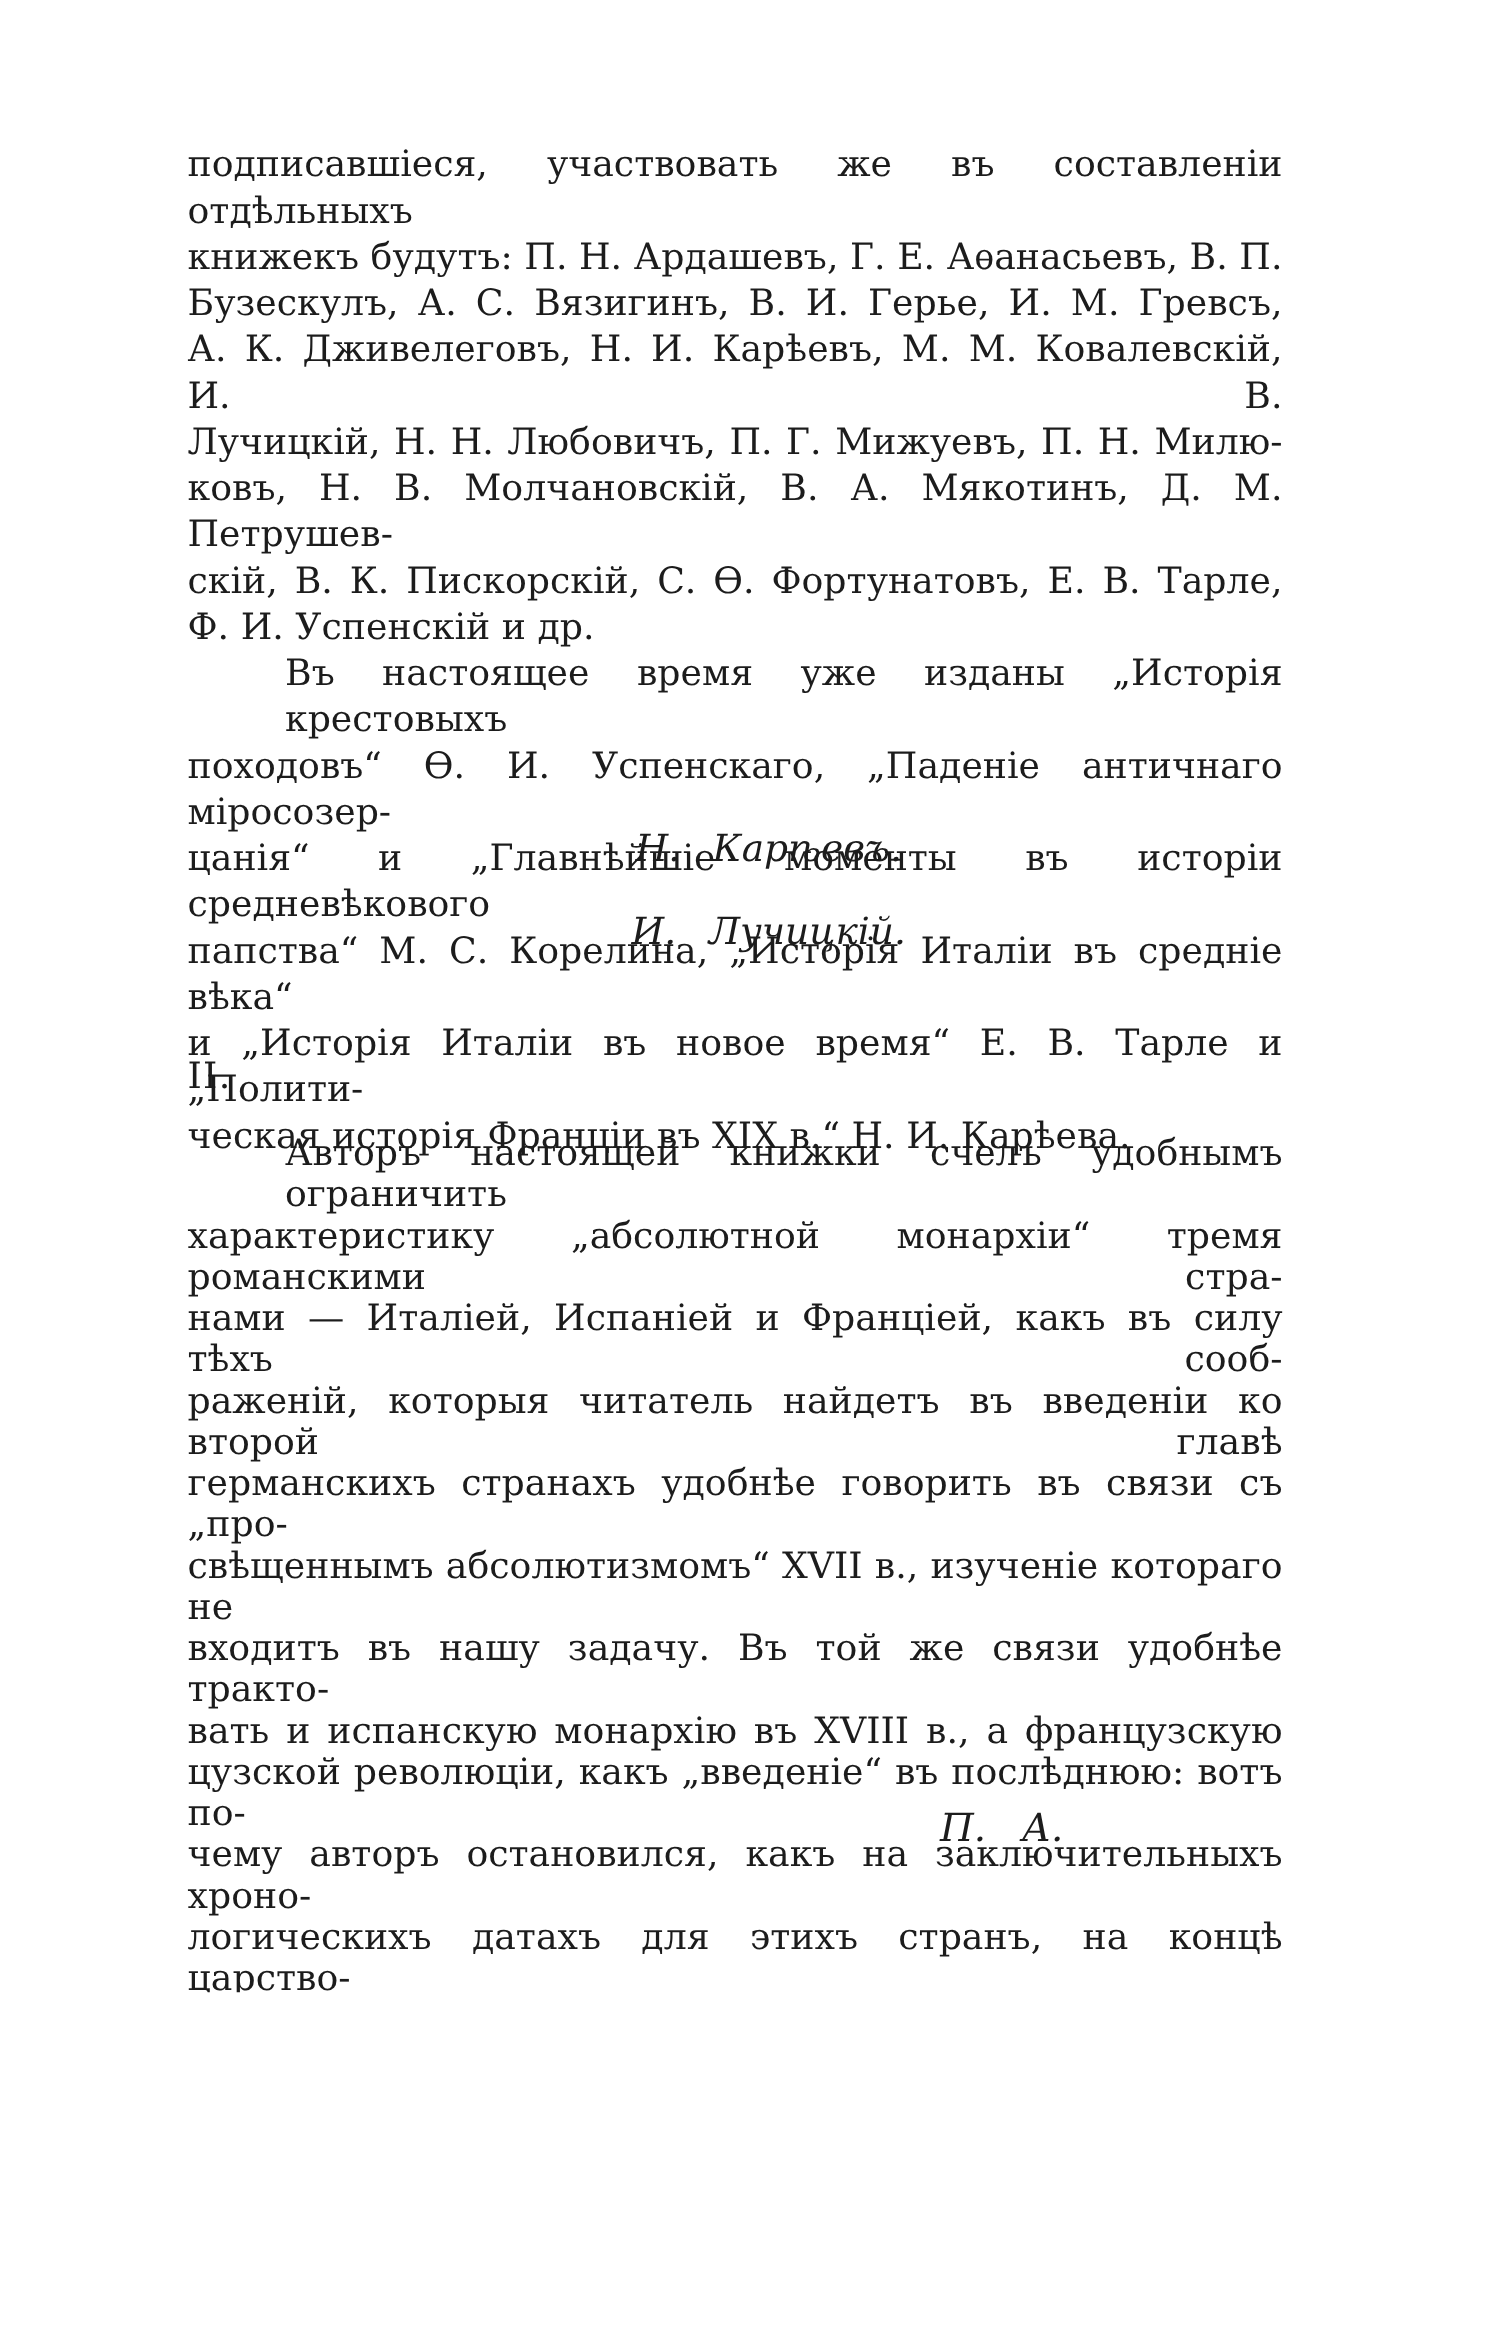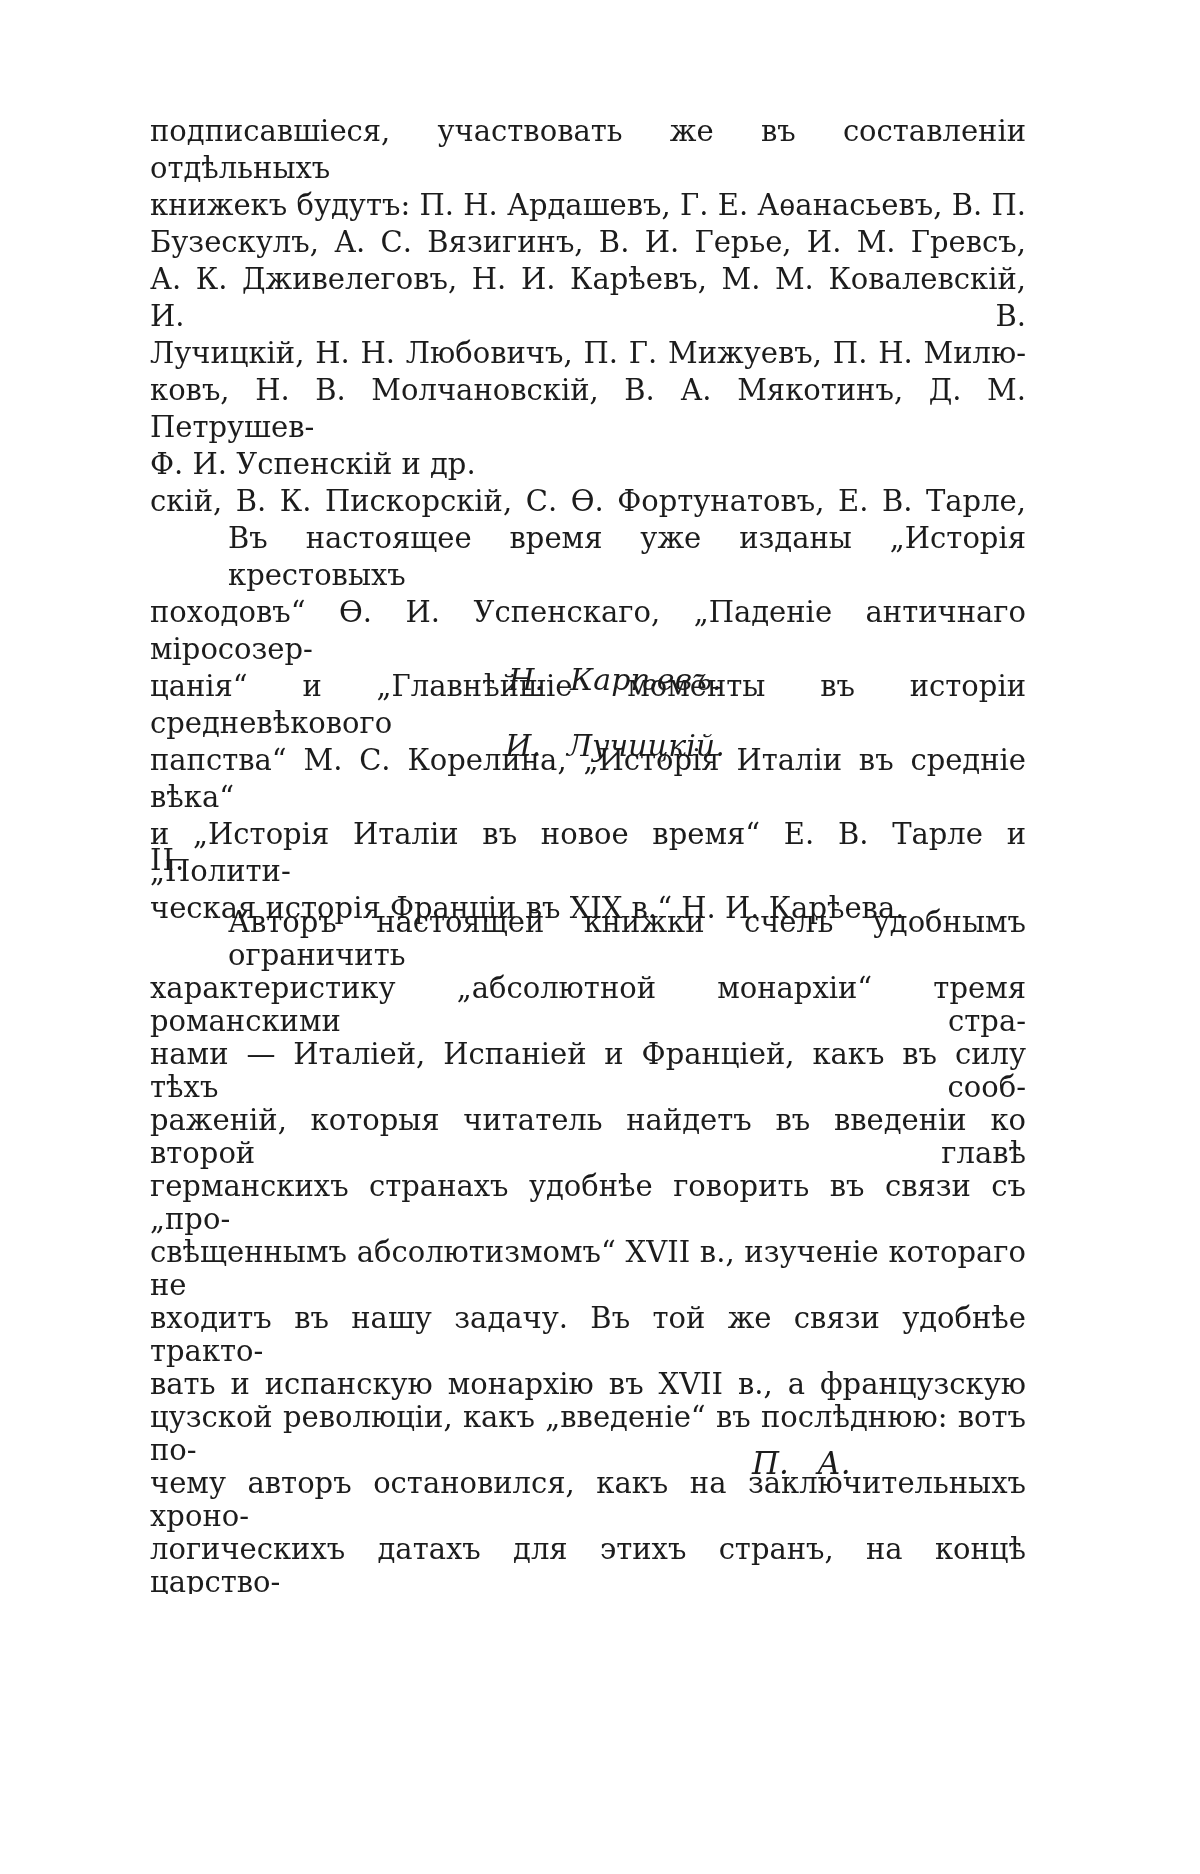--- a/index.html
+++ b/index.html
@@ -81,22 +81,22 @@
 
 <div class="page" style="color: rgb(28, 28, 28); background: rgb(255, 255, 255);">
 
   <div class="text-block intro-block">
       <div class="tline">подписавшіеся, участвовать же въ составленіи отдѣльныхъ</div>
       <div class="tline">книжекъ будутъ: П. Н. Ардашевъ, Г. Е. Аѳанасьевъ, В. П.</div>
       <div class="tline">Бузескулъ, А. С. Вязигинъ, В. И. Герье, И. М. Гревсъ,</div>
       <div class="tline">А. К. Дживелеговъ, Н. И. Карѣевъ, М. М. Ковалевскій, И. В.</div>
       <div class="tline">Лучицкій, Н. Н. Любовичъ, П. Г. Мижуевъ, П. Н. Милю-</div>
       <div class="tline">ковъ, Н. В. Молчановскій, В. А. Мякотинъ, Д. М. Петрушев-</div>
+      <div class="tline">скій, В. К. Пискорскій, С. Ѳ. Фортунатовъ, Е. В. Тарле,</div>
       <div class="tline tlast">Ф. И. Успенскій и др.</div>
-      <div class="tline">скій, В. К. Пискорскій, С. Ѳ. Фортунатовъ, Е. В. Тарле,</div>
       <div class="tline tindent">Въ настоящее время уже изданы „Исторія крестовыхъ</div>
       <div class="tline">походовъ“ Ѳ. И. Успенскаго, „Паденіе античнаго міросозер-</div>
       <div class="tline">цанія“ и „Главнѣйшіе моменты въ исторіи средневѣкового</div>
       <div class="tline">папства“ М. С. Корелина, „Исторія Италіи въ средніе вѣка“</div>
       <div class="tline">и „Исторія Италіи въ новое время“ Е. В. Тарле и „Полити-</div>
       <div class="tline tlast">ческая исторія Франціи въ XIX в.“ Н. И. Карѣева.</div>
     </div>
 
   <div class="signature sig-1">Н. Карѣевъ.</div>
 
@@ -105,21 +105,21 @@
   <div class="section-heading">II.</div>
 
   <div class="text-block section-block">
       <div class="tline tindent">Авторъ настоящей книжки счелъ удобнымъ ограничить</div>
       <div class="tline">характеристику „абсолютной монархіи“ тремя романскими стра-</div>
       <div class="tline">нами — Италіей, Испаніей и Франціей, какъ въ силу тѣхъ сооб-</div>
       <div class="tline">раженій, которыя читатель найдетъ въ введеніи ко второй главѣ</div>
       <div class="tline">германскихъ странахъ удобнѣе говорить въ связи съ „про-</div>
       <div class="tline">свѣщеннымъ абсолютизмомъ“ XVII в., изученіе котораго не</div>
       <div class="tline">входитъ въ нашу задачу. Въ той же связи удобнѣе тракто-</div>
-      <div class="tline">вать и испанскую монархію въ XVII в., а французскую</div>
+      <div class="tline">вать и испанскую монархію въ XVIII в., а французскую</div>
       <div class="tline">цузской революціи, какъ „введеніе“ въ послѣднюю: вотъ по-</div>
       <div class="tline">чему авторъ остановился, какъ на заключительныхъ хроно-</div>
       <div class="tline">логическихъ датахъ для этихъ странъ, на концѣ царство-</div>
       <div class="tline">ванія послѣдняго Габсбурга въ Испаніи и Людовика XIV</div>
       <div class="tline tlast">во Франціи.</div>
     </div>
 
   <div class="author-initials">П. А.</div>
 
   <div class="watermark" style="color: rgb(143, 148, 148);">Библиотека "Руниверс"</div>

